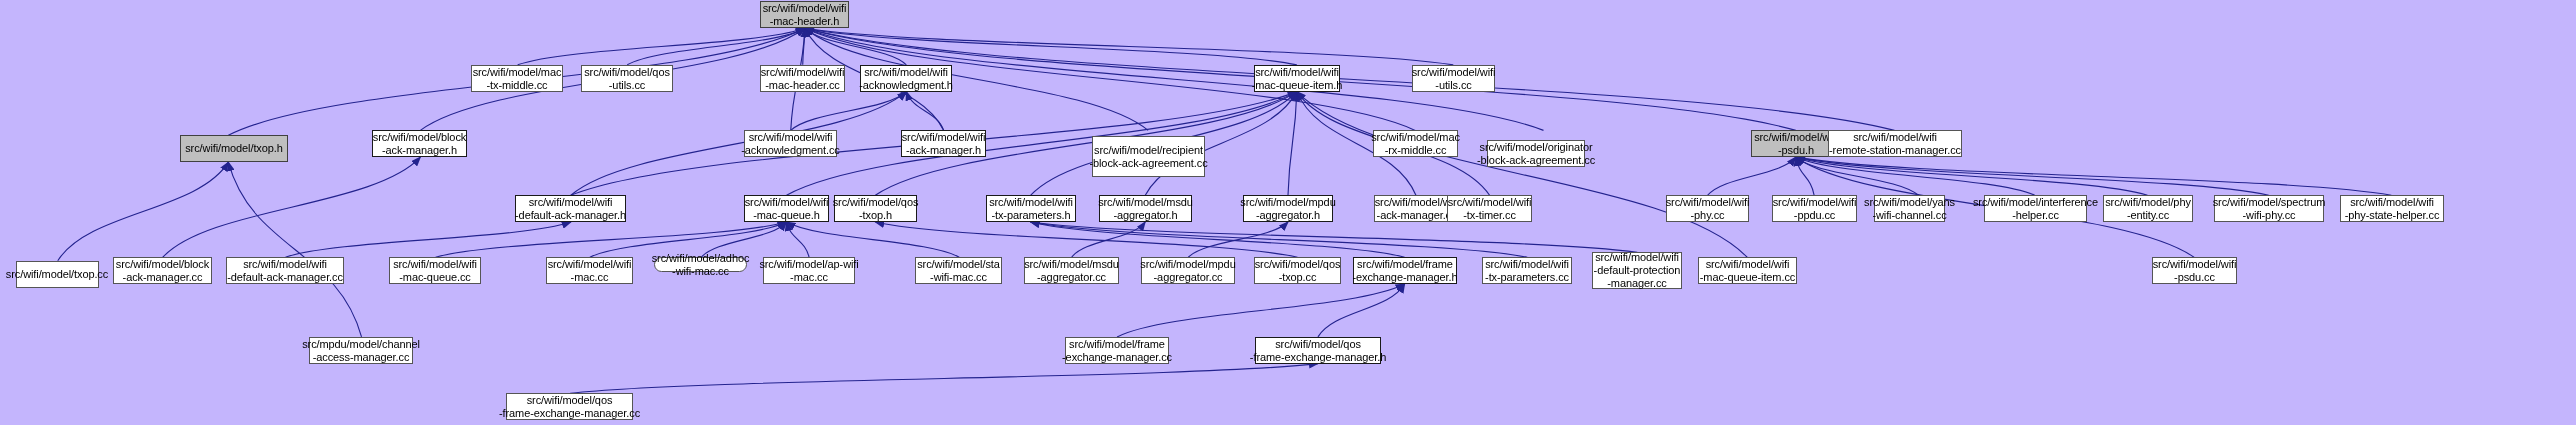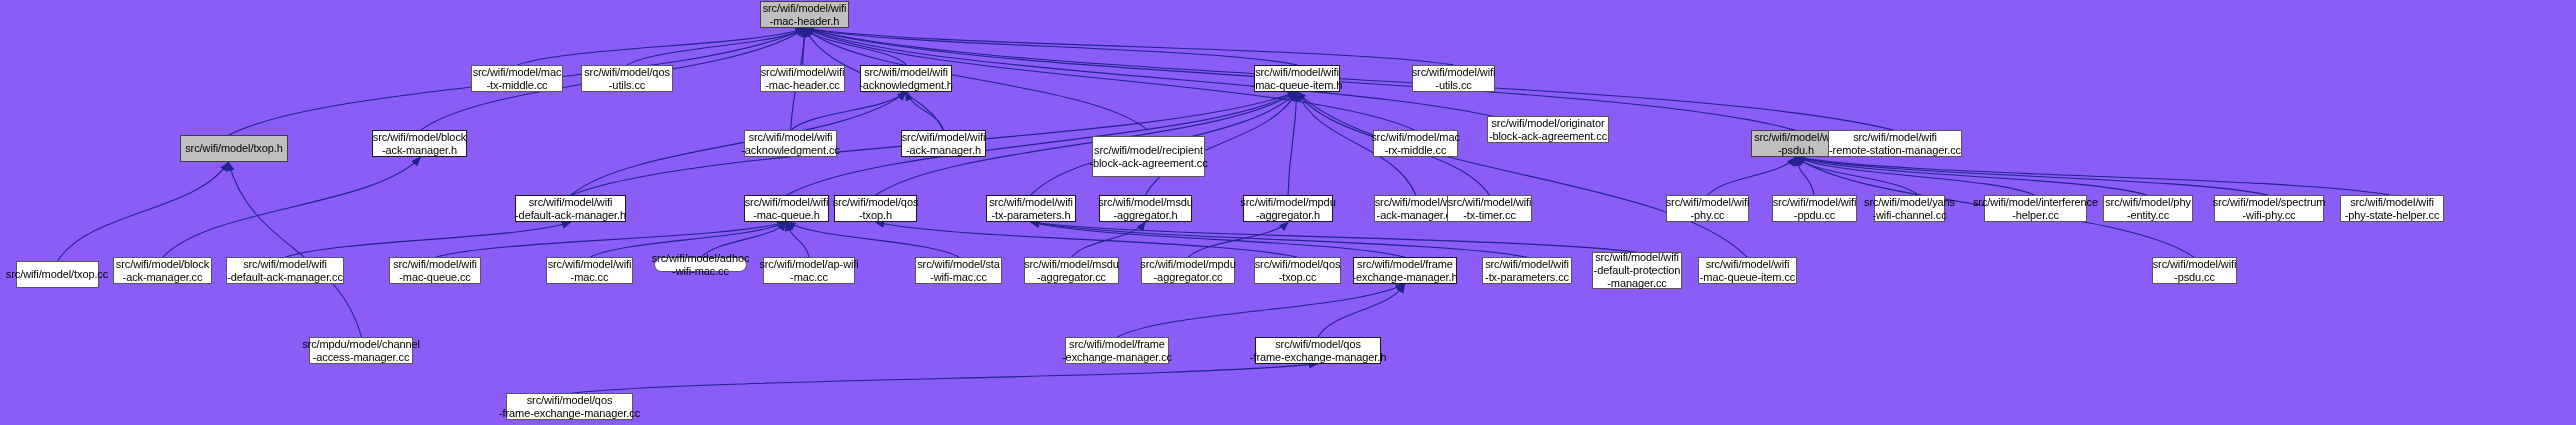--- a/index.html
+++ b/index.html
@@ -1,20 +1,20 @@
 <!DOCTYPE html>
 <html style="font-size:11.3px"><head>
 <meta charset="utf-8">
 <style>
   html,body{margin:0;padding:0;background:#ffffff;}
   #canvas{
     position:relative;
     width:2576px;
     height:425px;
-    background:#8b5cf6;
+    background:#c4b5fd;
     font-family:"Liberation Sans", sans-serif;
     overflow:hidden;
   }
   #edges{
     position:absolute;
     left:0;top:0;
     width:2576px;height:425px;
     pointer-events:none;
   }
   .node{
@@ -127,21 +127,21 @@
       <div class="node hdr" style="left: 372px; top: 130px; width: 95px; height: 27px;"><span class="node-label">src/wifi/model/block
 -ack-manager.h</span></div>
       <div class="node src" style="left: 744px; top: 130px; width: 93px; height: 27px;"><span class="node-label">src/wifi/model/wifi
 -acknowledgment.cc</span></div>
       <div class="node hdr" style="left: 901px; top: 130px; width: 85px; height: 27px;"><span class="node-label">src/wifi/model/wifi
 -ack-manager.h</span></div>
       <div class="node src" style="left: 1092px; top: 136px; width: 113px; height: 41px;"><span class="node-label">src/wifi/model/recipient
 -block-ack-agreement.cc</span></div>
       <div class="node src" style="left: 1373px; top: 130px; width: 85px; height: 27px;"><span class="node-label">src/wifi/model/mac
 -rx-middle.cc</span></div>
-      <div class="node src" style="left: 1487px; top: 116px; width: 122px; height: 27px;"><span class="node-label">src/wifi/model/originator
+      <div class="node src" style="left: 1487px; top: 140px; width: 98px; height: 27px;"><span class="node-label">src/wifi/model/originator
 -block-ack-agreement.cc</span></div>
       <div class="node root" style="left: 1751px; top: 130px; width: 90px; height: 27px;"><span class="node-label">src/wifi/model/wifi
 -psdu.h</span></div>
       <div class="node src" style="left: 1828px; top: 130px; width: 134px; height: 27px;"><span class="node-label">src/wifi/model/wifi
 -remote-station-manager.cc</span></div>
       <div class="node hdr" style="left: 515px; top: 195px; width: 111px; height: 27px;"><span class="node-label">src/wifi/model/wifi
 -default-ack-manager.h</span></div>
       <div class="node hdr" style="left: 744px; top: 195px; width: 85px; height: 27px;"><span class="node-label">src/wifi/model/wifi
 -mac-queue.h</span></div>
       <div class="node hdr" style="left: 834px; top: 195px; width: 83px; height: 27px;"><span class="node-label">src/wifi/model/qos

